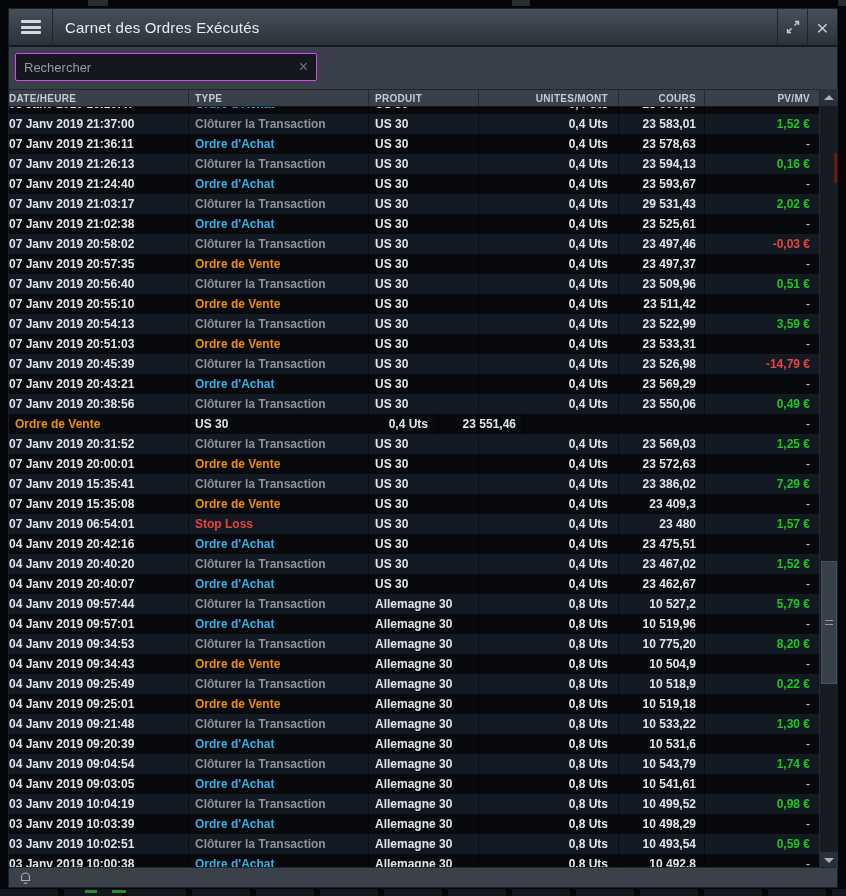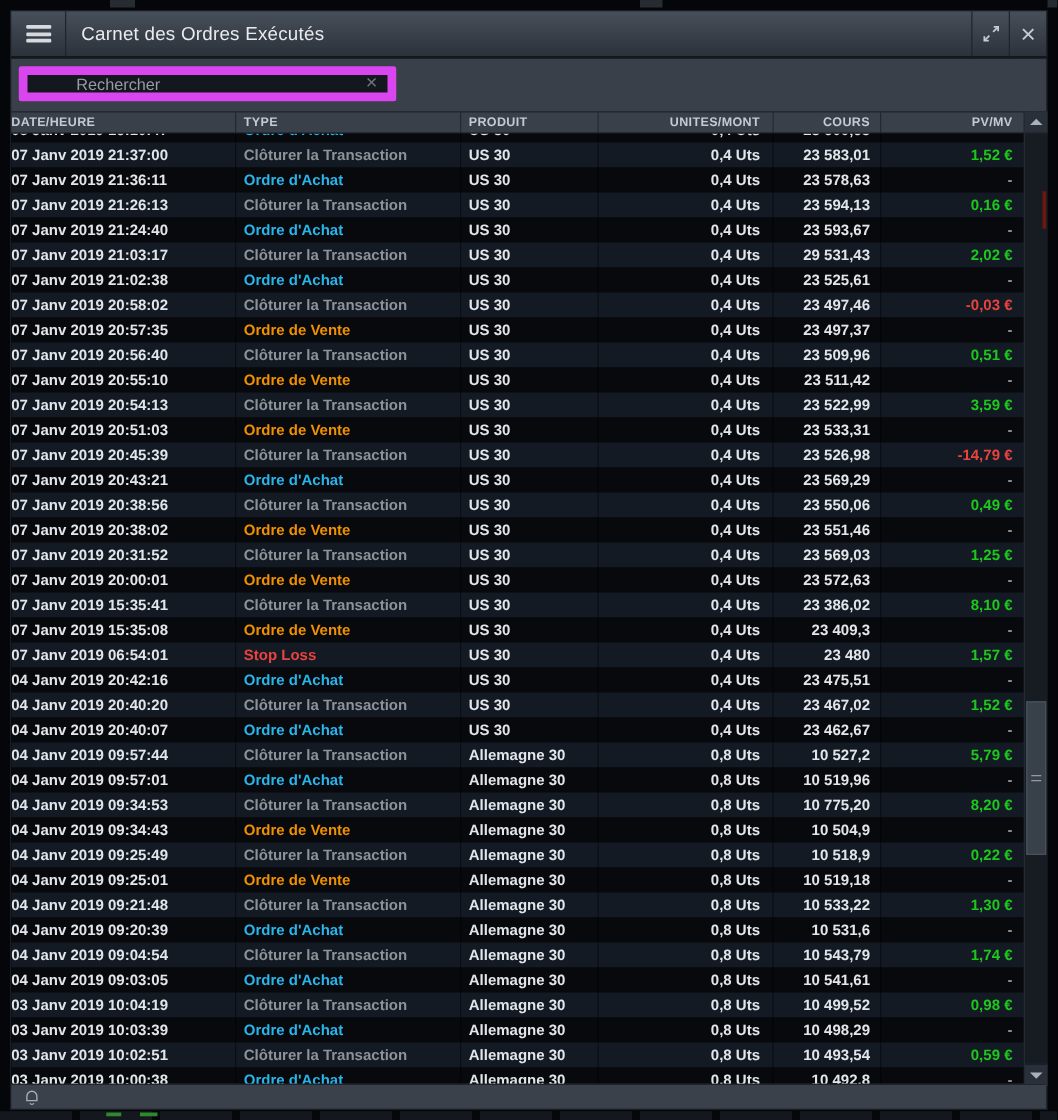--- a/index.html
+++ b/index.html
@@ -22,21 +22,21 @@
   .hamburger { width:20px; height:14px; display:flex; flex-direction:column; justify-content:space-between; }
   .hamburger i { display:block; height:3px; background:#d6dade; border-radius:1px; }
   .title-text { color:#e9ebee; font-size:15px; padding-left:12px; letter-spacing:.2px; }
   .titlebar-right { margin-left:auto; display:flex; height:100%; }
   .tb-btn { width:30px; height:100%; display:flex; align-items:center; justify-content:center; border-left:1px solid #20252c; cursor:pointer; }
   .close-x { color:#c6ccd3; font-size:21px; line-height:1; }
 
   
   .searchbar { position:absolute; left:0; top:38px; width:100%; height:42px; background:#394049; }
   .search-box { position:absolute; left:6px; top:6px; width:302px; height:28px; background:#14181e;
-    border:7px solid #d946ef; border-radius:2px; display:flex; align-items:center;padding-left:31px; }
+    border:1px solid #d946ef; border-radius:2px; display:flex; align-items:center; }
   .search-box input { flex:1; background:transparent; border:none; outline:none; color:#cfd4da; font-size:13px;
     padding:0 8px; font-family:"Liberation Sans", sans-serif; }
   .search-box input::placeholder { color:#969ca4; opacity:1; }
   .search-clear { color:#6e757e; font-size:16px; padding:0 8px; cursor:pointer; }
 
   
   .thead { position:absolute; left:0; top:80px; width:812px; height:18px; background:#394049;
     border-top:1px solid #20252b; border-bottom:1px solid #14181d; display:flex; align-items:center;
     font-size:10px; font-weight:700; color:#c3cad2; letter-spacing:.3px; }
   .thead > span { border-right:1px solid rgba(0,0,0,.35); height:100%; display:flex; align-items:center; }
@@ -260,21 +260,20 @@
         </div>
         <div class="row alt">
           <span class="c-date">07 Janv 2019 20:38:56</span>
           <span class="c-type t-close">Clôturer la Transaction</span>
           <span class="c-prod">US 30</span>
           <span class="c-units">0,4 Uts</span>
           <span class="c-cours">23 550,06</span>
           <span class="c-pv pv-pos">0,49 €</span>
         </div>
         <div class="row">
-          <span class="c-date">07 Janv 2019 20:38:02</span>
           <span class="c-type t-sell">Ordre de Vente</span>
           <span class="c-prod">US 30</span>
           <span class="c-units">0,4 Uts</span>
           <span class="c-cours">23 551,46</span>
           <span class="c-pv pv-dash">-</span>
         </div>
         <div class="row alt">
           <span class="c-date">07 Janv 2019 20:31:52</span>
           <span class="c-type t-close">Clôturer la Transaction</span>
           <span class="c-prod">US 30</span>
@@ -289,21 +288,21 @@
           <span class="c-units">0,4 Uts</span>
           <span class="c-cours">23 572,63</span>
           <span class="c-pv pv-dash">-</span>
         </div>
         <div class="row alt">
           <span class="c-date">07 Janv 2019 15:35:41</span>
           <span class="c-type t-close">Clôturer la Transaction</span>
           <span class="c-prod">US 30</span>
           <span class="c-units">0,4 Uts</span>
           <span class="c-cours">23 386,02</span>
-          <span class="c-pv pv-pos">8,10 €</span>
+          <span class="c-pv pv-pos">7,29 €</span>
         </div>
         <div class="row">
           <span class="c-date">07 Janv 2019 15:35:08</span>
           <span class="c-type t-sell">Ordre de Vente</span>
           <span class="c-prod">US 30</span>
           <span class="c-units">0,4 Uts</span>
           <span class="c-cours">23 409,3</span>
           <span class="c-pv pv-dash">-</span>
         </div>
         <div class="row alt">

